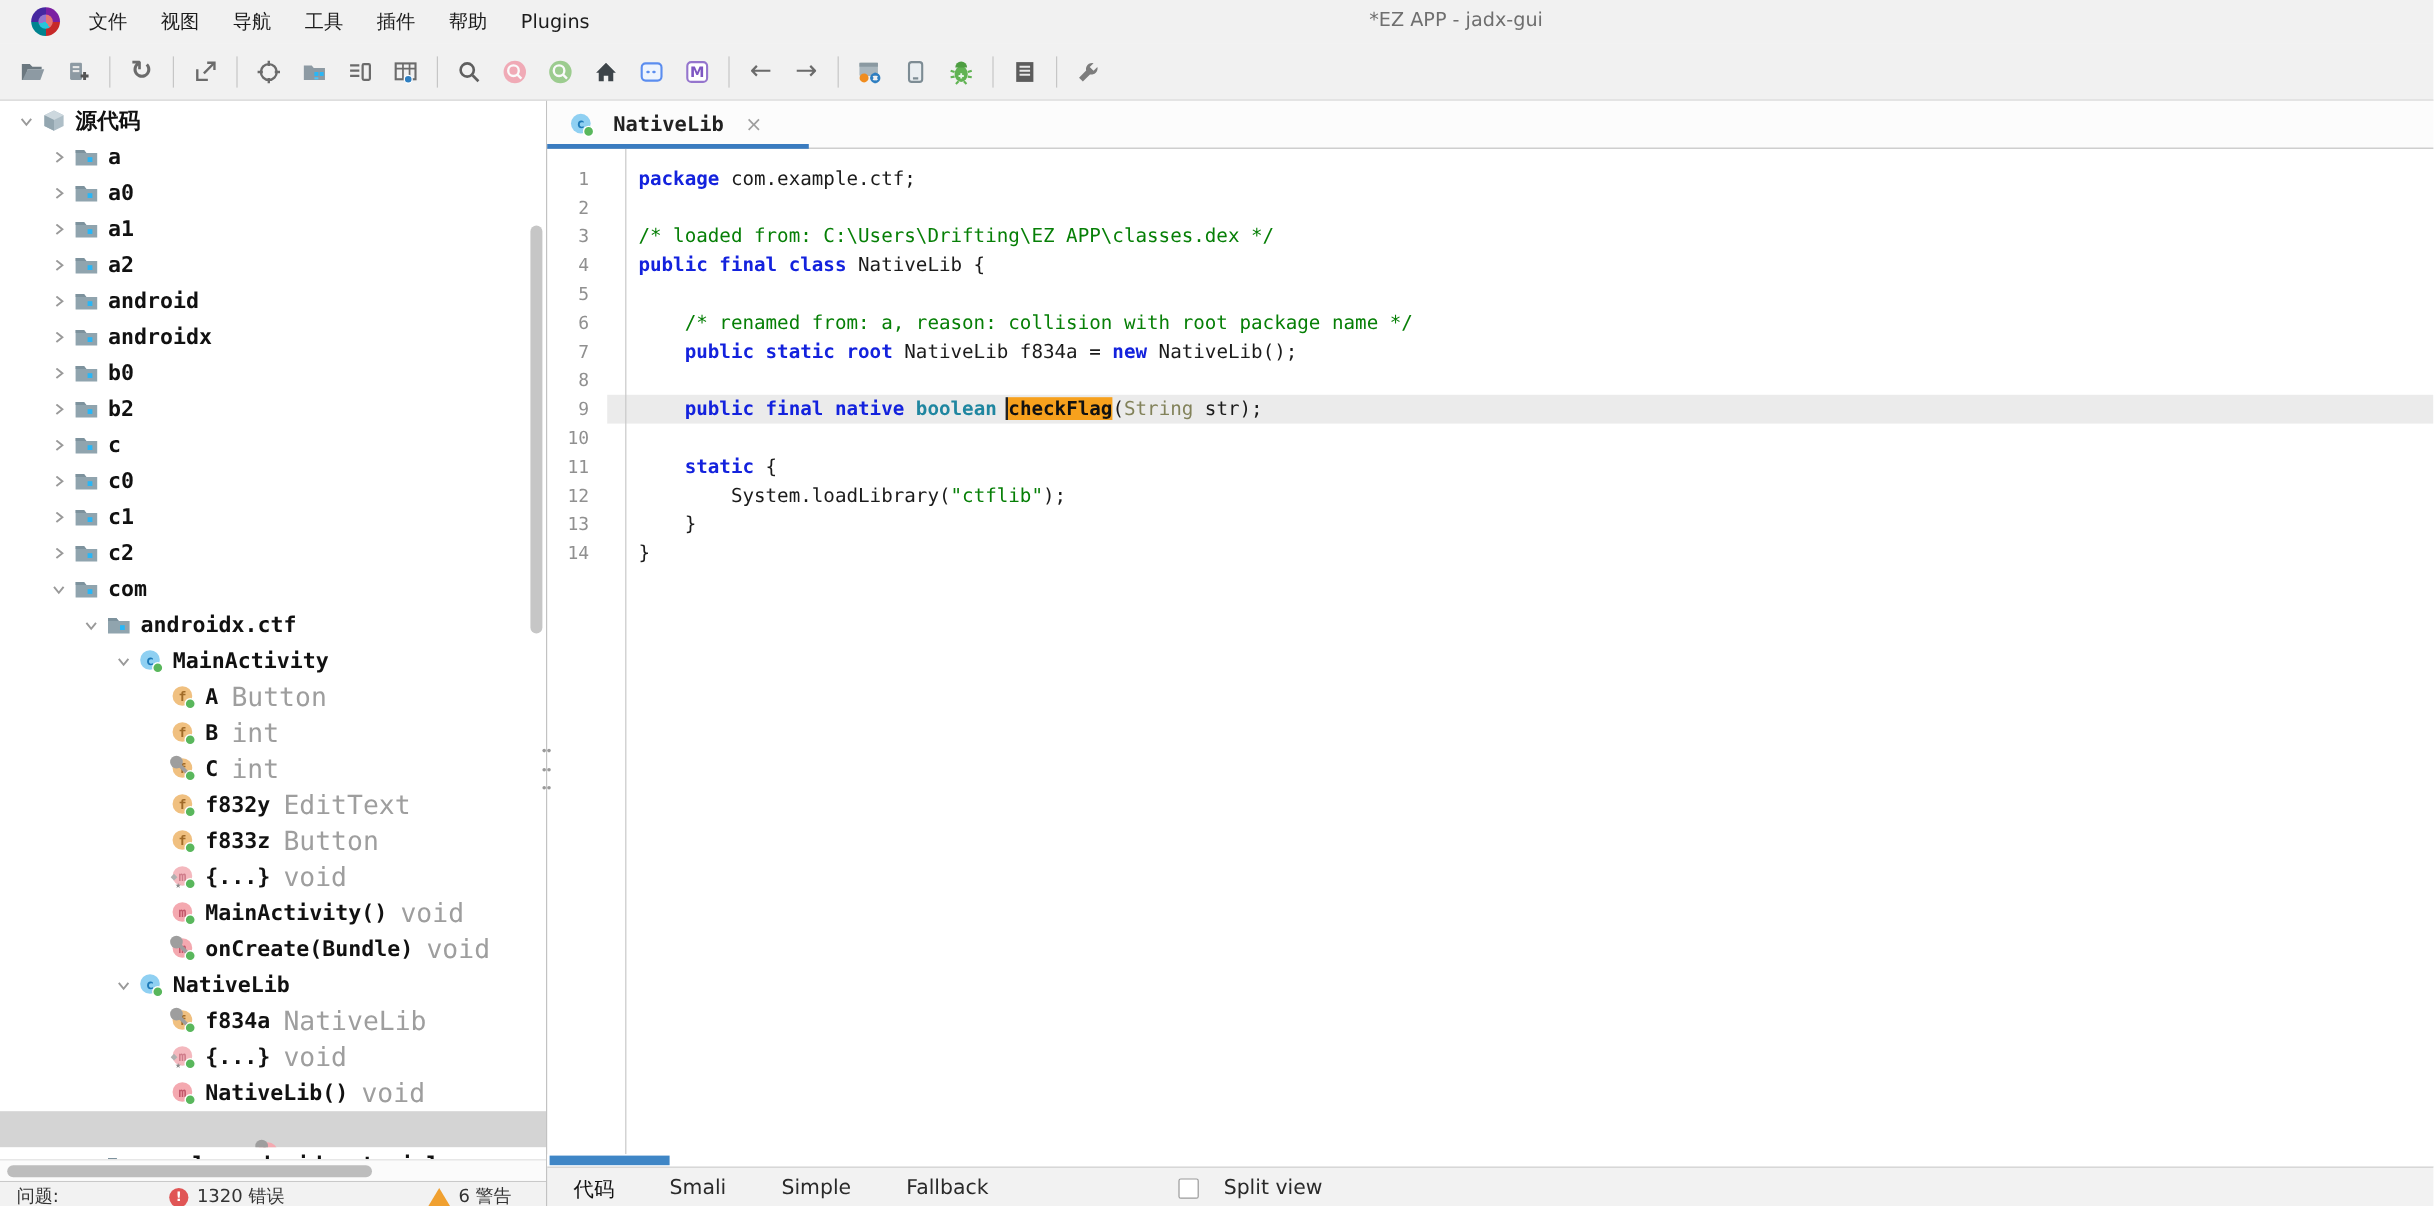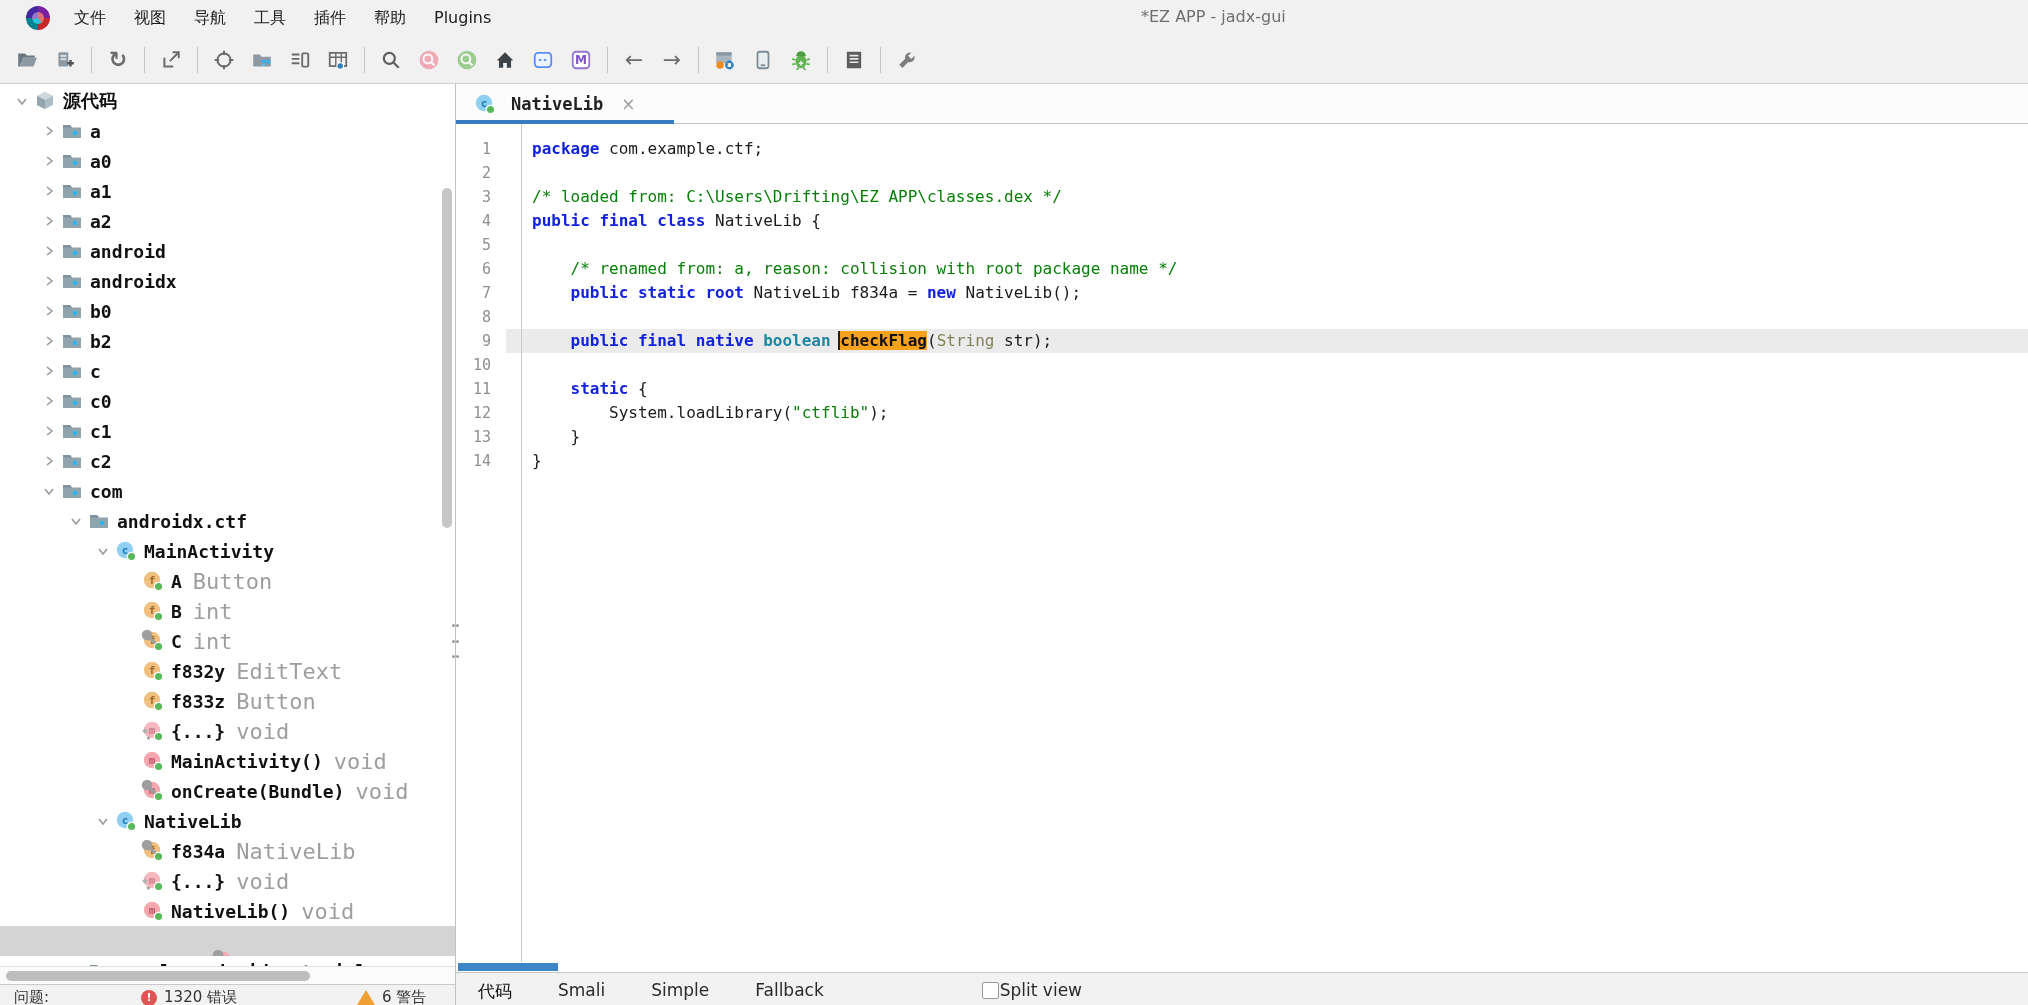--- a/index.html
+++ b/index.html
@@ -86,21 +86,21 @@
   .sp { color:#1b1b1b; }
   .sh { background:#f7a11d; color:#111; font-weight:bold; box-shadow:-2px 0 0 #222; }
 
   .editor-hscroll { height:10px; background:#fff; position:relative; }
   .editor-hscroll .thumb { position:absolute; left:2px; top:1px; width:100px; height:8px; background:#3f86c6; }
 
   .bottom-tabs { height:33px; border-top:1px solid #c6c6c6; background:#f2f2f2;
                  display:flex; align-items:flex-start; padding:7px 0 0 22px; }
   .btab { font-size:17px; color:#2a2a2a; padding:0 24px 0 0; margin-right:22px; }
   .btab.active { color:#111; }
-  .split-check { display:flex; align-items:center; gap:1px; margin-left:112px; }
+  .split-check { display:flex; align-items:center; gap:21px; margin-left:112px; }
   .cbox { width:17px; height:17px; background:#fff; border:1.5px solid #9a9a9a; border-radius:2px; }
   .split-label { font-size:17px; color:#2a2a2a; }
 </style>
 </head>
 <body>
 
 <div class="menubar">
   <span class="logo"></span>
   <div id="menu-items" style="display: flex;">
       <div class="menu-item">文件</div>

